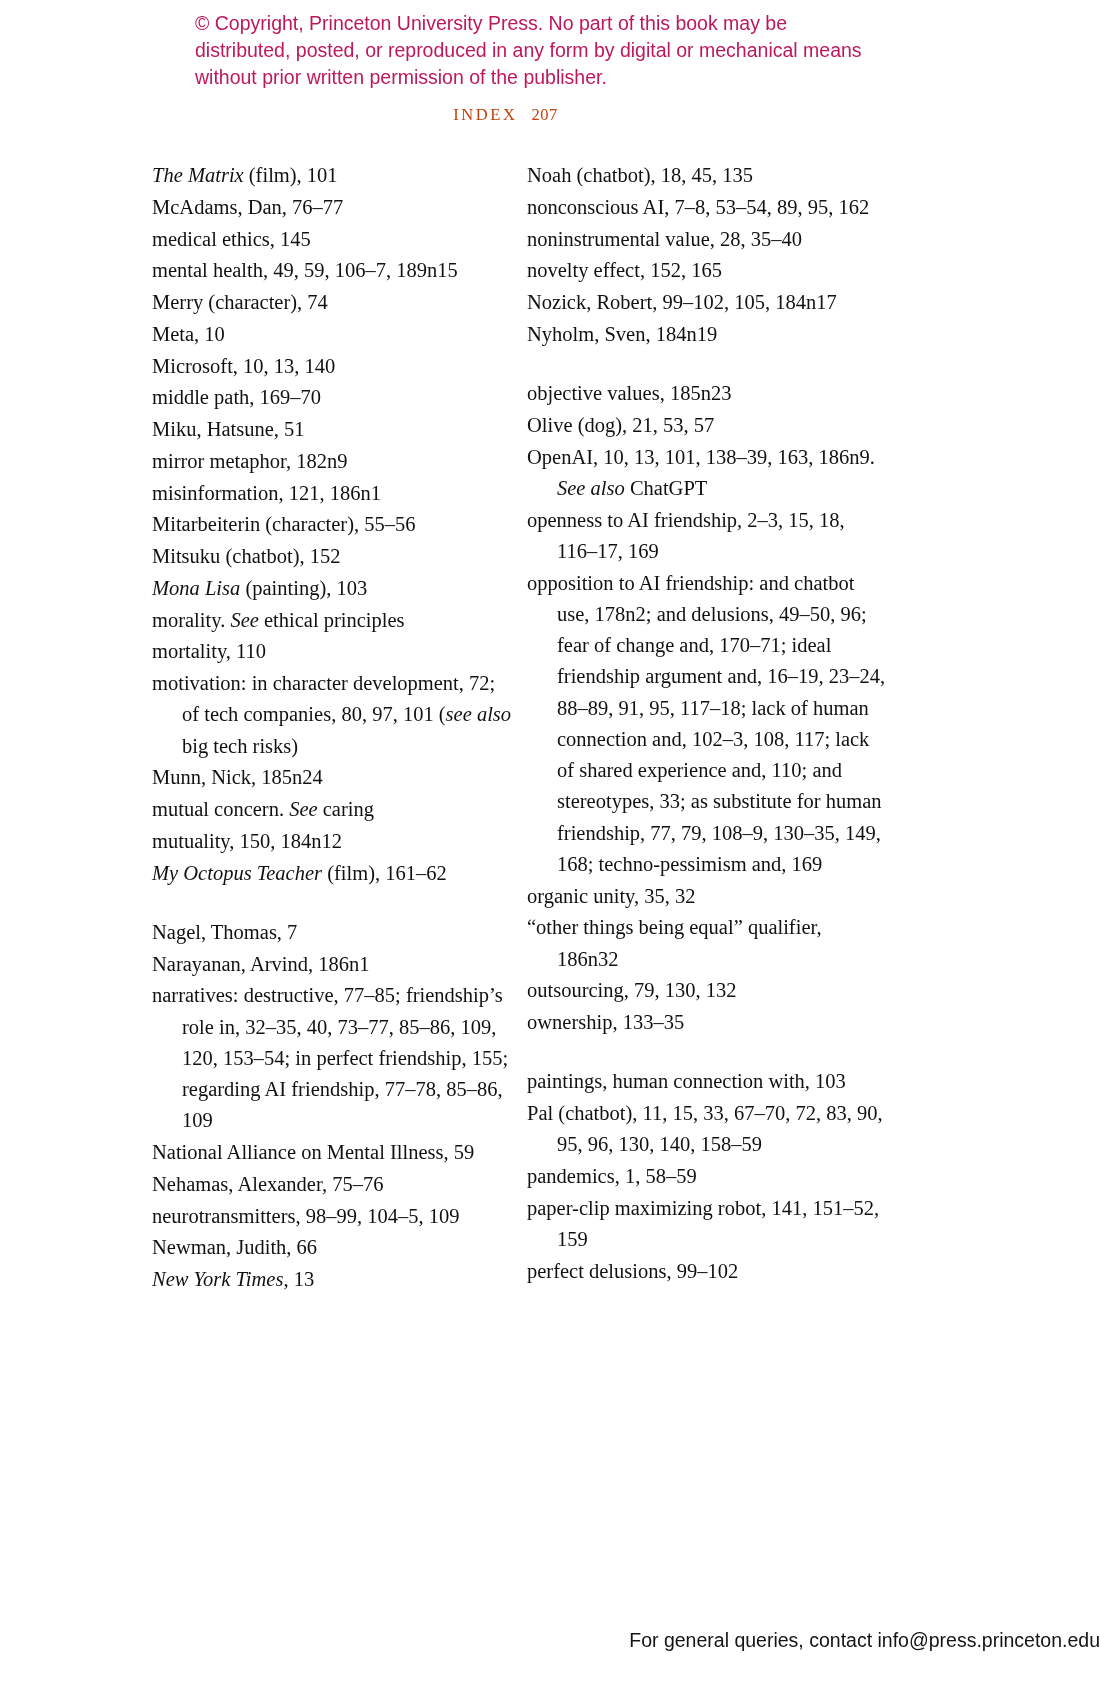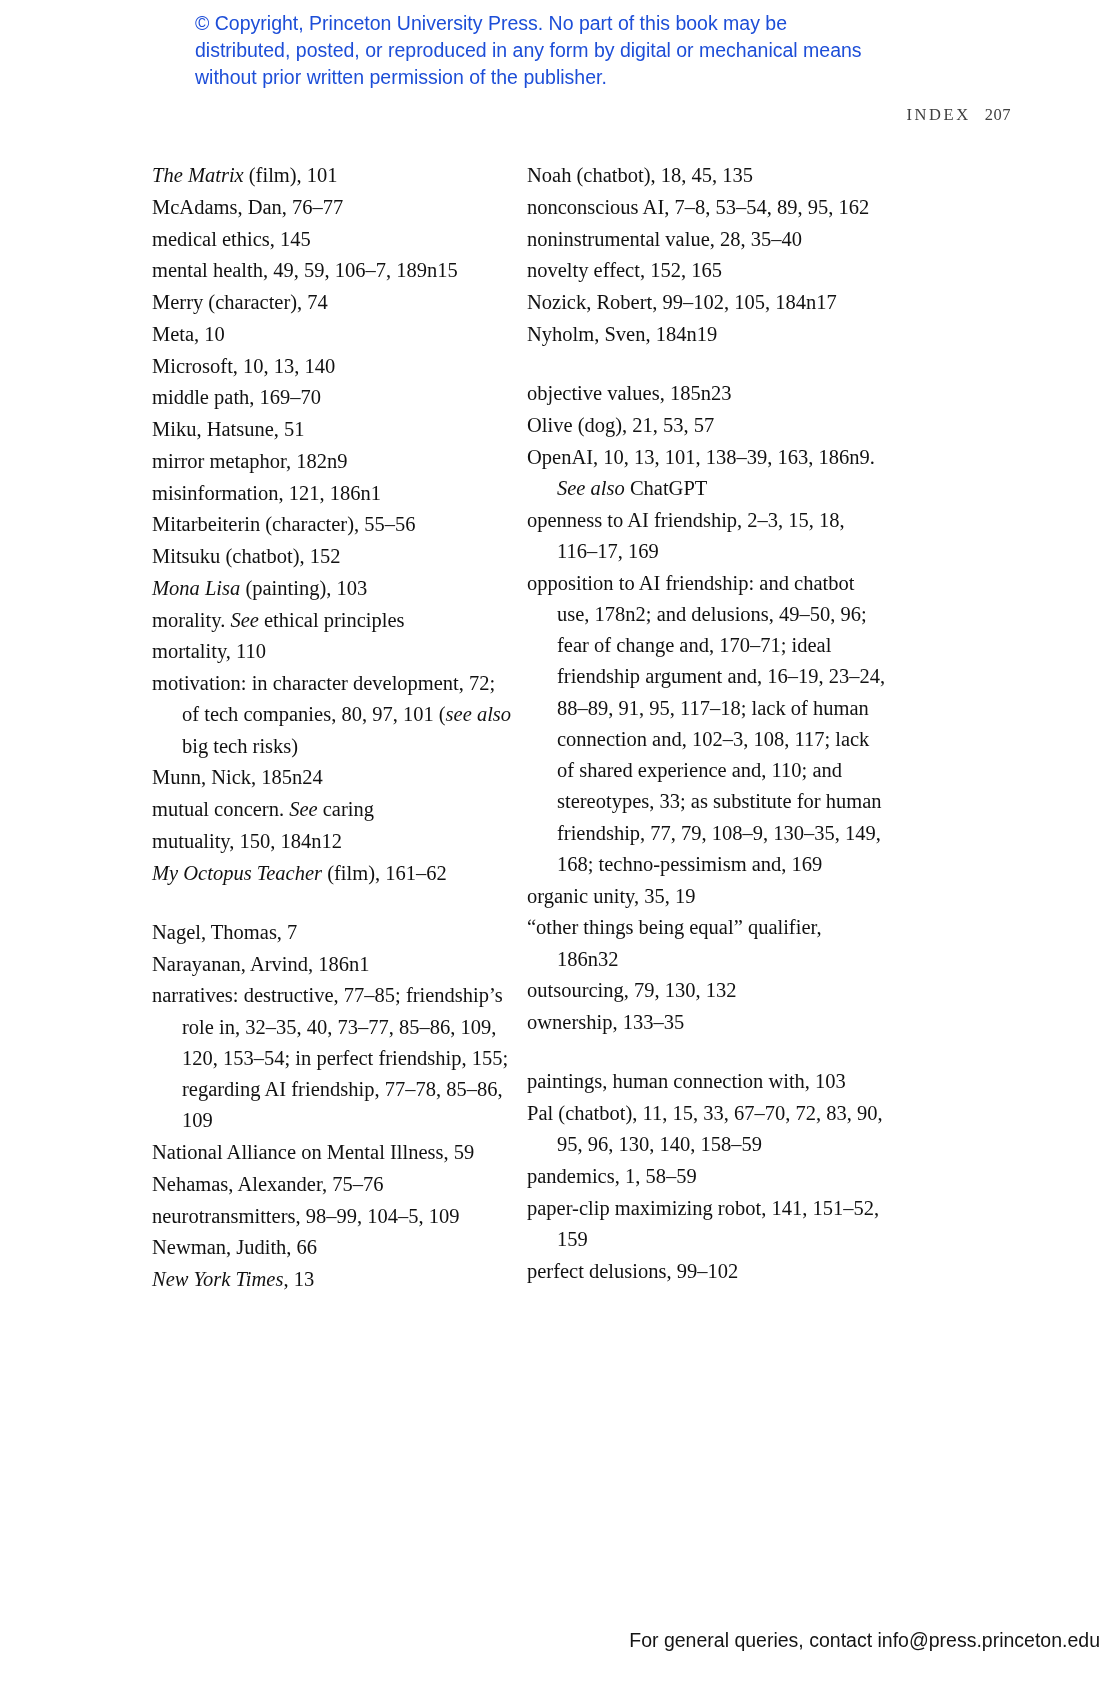--- a/index.html
+++ b/index.html
@@ -21,32 +21,32 @@
   }
   .copyright {
     position: absolute;
     top: 10px;
     left: 195px;
     width: 680px;
     font-family: "Liberation Sans", sans-serif;
     font-size: 19.5px;
     line-height: 1.38;
     text-align: left;
-    color: #1d4ed8;
+    color: #be185d;
   }
   .running-head {
     position: absolute;
     top: 105px;
     left: 0;
     width: 1011px;
-    text-align: right;
+    text-align: center;
     font-family: "Liberation Serif", serif;
     font-size: 16.5px;
     letter-spacing: 2.6px;
-    color: #404040;
+    color: #c2410c;
   }
   .running-head .folio {
     letter-spacing: 0.5px;
     margin-left: 14px;
   }
   .columns {
     position: absolute;
     top: 160px;
     left: 0;
     width: 1100px;
@@ -133,21 +133,21 @@
         <p class="entry"><span>nonconscious AI, 7–8, 53–54, 89, 95, 162</span></p>
         <p class="entry"><span>noninstrumental value, 28, 35–40</span></p>
         <p class="entry"><span>novelty effect, 152, 165</span></p>
         <p class="entry"><span>Nozick, Robert, 99–102, 105, 184n17</span></p>
         <p class="entry"><span>Nyholm, Sven, 184n19</span></p>
         <p class="entry gap-before"><span>objective values, 185n23</span></p>
         <p class="entry"><span>Olive (dog), 21, 53, 57</span></p>
         <p class="entry"><span>OpenAI, 10, 13, 101, 138–39, 163, 186n9. </span><span class="it">See also</span><span> ChatGPT</span></p>
         <p class="entry"><span>openness to AI friendship, 2–3, 15, 18, 116–17, 169</span></p>
         <p class="entry"><span>opposition to AI friendship: and chatbot use, 178n2; and delusions, 49–50, 96; fear of change and, 170–71; ideal friendship argument and, 16–19, 23–24, 88–89, 91, 95, 117–18; lack of human connection and, 102–3, 108, 117; lack of shared experience and, 110; and stereotypes, 33; as substitute for human friendship, 77, 79, 108–9, 130–35, 149, 168; techno-pessimism and, 169</span></p>
-        <p class="entry"><span>organic unity, 35, 19</span></p>
+        <p class="entry"><span>organic unity, 35, 32</span></p>
         <p class="entry"><span>“other things being equal” qualifier, 186n32</span></p>
         <p class="entry"><span>outsourcing, 79, 130, 132</span></p>
         <p class="entry"><span>ownership, 133–35</span></p>
         <p class="entry gap-before"><span>paintings, human connection with, 103</span></p>
         <p class="entry"><span>Pal (chatbot), 11, 15, 33, 67–70, 72, 83, 90, 95, 96, 130, 140, 158–59</span></p>
         <p class="entry"><span>pandemics, 1, 58–59</span></p>
         <p class="entry"><span>paper-clip maximizing robot, 141, 151–52, 159</span></p>
         <p class="entry"><span>perfect delusions, 99–102</span></p>
       </div>
   </div>

